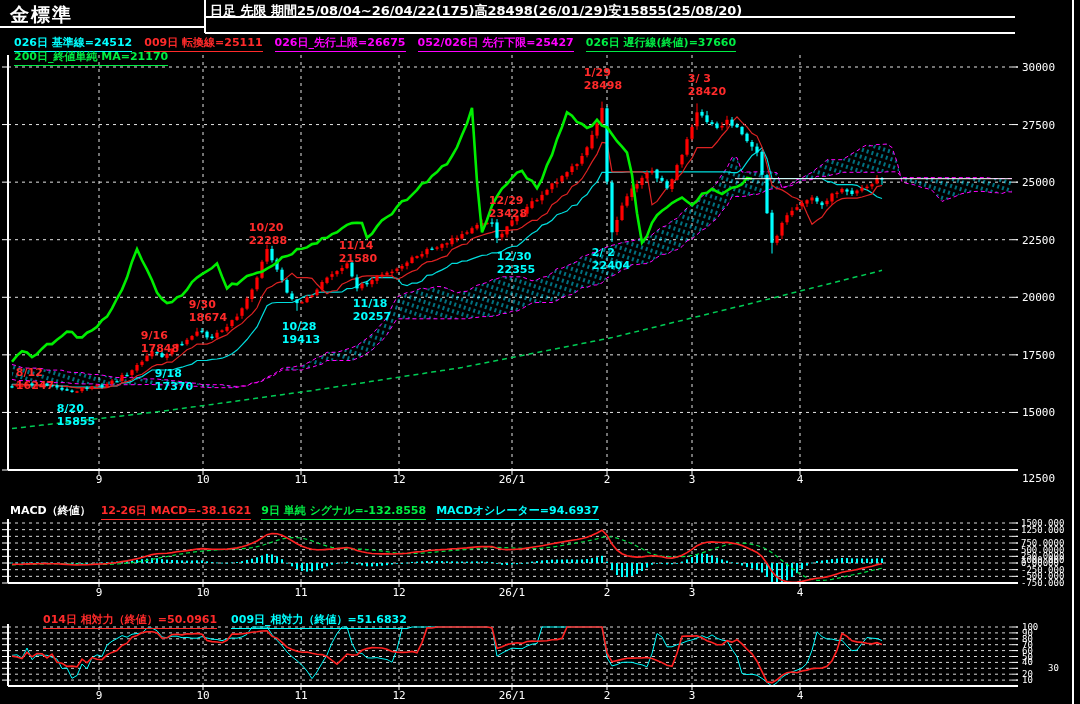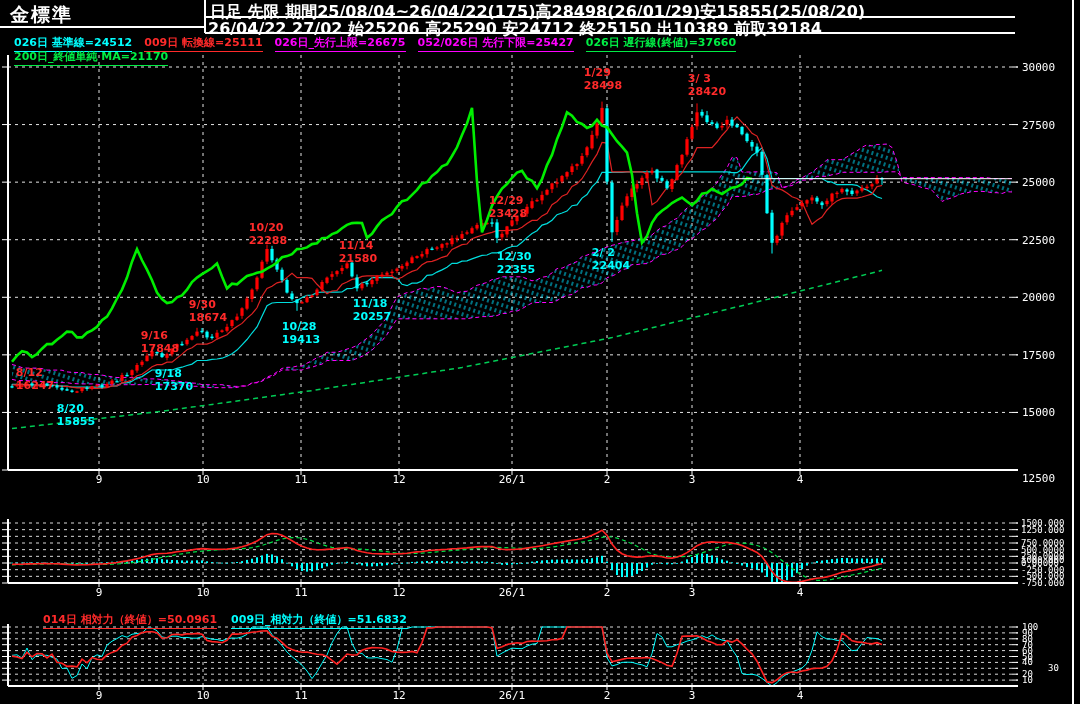--- a/index.html
+++ b/index.html
@@ -5,21 +5,21 @@
   html,body{margin:0;padding:0;background:#000;}
   #screen{position:relative;width:1080px;height:704px;background:#000;overflow:hidden;
           font-family:"DejaVu Sans",sans-serif;}
   #chart-svg{position:absolute;left:0;top:0;}
   .lbl{position:absolute;font:11px "DejaVu Sans Mono",monospace;color:#fff;white-space:nowrap;}
   .tick-sm{position:absolute;font:9px "DejaVu Sans Mono",monospace;color:#fff;line-height:8px;white-space:nowrap;}
   .xlbl{position:absolute;font:11px "DejaVu Sans Mono",monospace;color:#fff;transform:translateX(-50%);}
   .ann{position:absolute;font:bold 11px "DejaVu Sans",sans-serif;line-height:13px;text-align:left;
        transform:translateX(-50%);white-space:pre;}
   #title{position:absolute;left:10px;top:2px;color:#fff;font-size:19px;font-weight:bold;letter-spacing:2px;}
-  .hdr{position:absolute;color:#fff;font-size:16px;font-weight:bold;white-space:nowrap;}
+  .hdr{position:absolute;color:#fff;font-size:13px;font-weight:bold;white-space:nowrap;}
   .legend-row{position:absolute;display:flex;gap:12px;font-size:11px;font-weight:bold;white-space:nowrap;}
   .legend-row span{border-bottom:1px solid currentColor;padding-bottom:1px;}
   .legend-row span.nou{border-bottom:none;}
 </style>
 </head>
 <body>
 
 <div id="screen">
   <svg id="chart-svg" width="1080" height="704">
       <defs>
@@ -702,31 +702,36 @@
       <line x1="399" y1="686" x2="399" y2="690" stroke="#fff" stroke-width="1"></line>
       <line x1="512" y1="686" x2="512" y2="690" stroke="#fff" stroke-width="1"></line>
       <line x1="607" y1="686" x2="607" y2="690" stroke="#fff" stroke-width="1"></line>
       <line x1="692" y1="686" x2="692" y2="690" stroke="#fff" stroke-width="1"></line>
       <line x1="800" y1="686" x2="800" y2="690" stroke="#fff" stroke-width="1"></line>
       <line x1="1073" y1="0" x2="1073" y2="704" stroke="#fff" stroke-width="2"></line>
     </svg>
 
   <div id="title">金標準</div>
   <div class="hdr" style="left:210px;top:2px;">日足 先限 期間25/08/04~26/04/22(175)高28498(26/01/29)安15855(25/08/20)</div>
-  <div class="hdr" style="left:208px;top:19px;">26/04/22 27/02 始25206 高25290 安24712 終25150 出10389 前取39184</div>
 
   <div class="legend-row" style="left:14px;top:35px;" id="legend-row1">
       <span style="color: rgb(0, 255, 255);">026日 基準線=24512</span>
       <span style="color: rgb(255, 42, 42);">009日 転換線=25111</span>
       <span style="color: rgb(255, 0, 255);">026日_先行上限=26675</span>
       <span style="color: rgb(255, 0, 255);">052/026日 先行下限=25427</span>
       <span style="color: rgb(0, 238, 68);">026日 遅行線(終値)=37660</span>
     </div>
   <div class="legend-row" style="left:14px;top:49px;" id="legend-row2">
       <span style="color: rgb(0, 238, 68);">200日_終値単純 MA=21170</span>
+    </div>
+  <div class="legend-row" style="left:10px;top:503px;gap:10px;" id="macd-legend">
+      <span class="nou" style="color: rgb(255, 255, 255);">MACD（終値）</span>
+      <span style="color: rgb(255, 42, 42);">12-26日 MACD=-38.1621</span>
+      <span style="color: rgb(0, 238, 68);">9日 単純 シグナル=-132.8558</span>
+      <span style="color: rgb(0, 255, 255);">MACDオシレーター=94.6937</span>
     </div>
   <div class="legend-row" style="left:43px;top:612px;gap:14px;" id="rsi-legend">
       <span style="color: rgb(255, 42, 42);">014日 相対力（終値）=50.0961</span>
       <span style="color: rgb(0, 255, 255);">009日_相対力（終値）=51.6832</span>
     </div>
 
   <div id="labels">
       <div class="lbl" style="left:1022px;top:61px;">30000</div>
       <div class="lbl" style="left:1022px;top:119px;">27500</div>
       <div class="lbl" style="left:1022px;top:176px;">25000</div>

